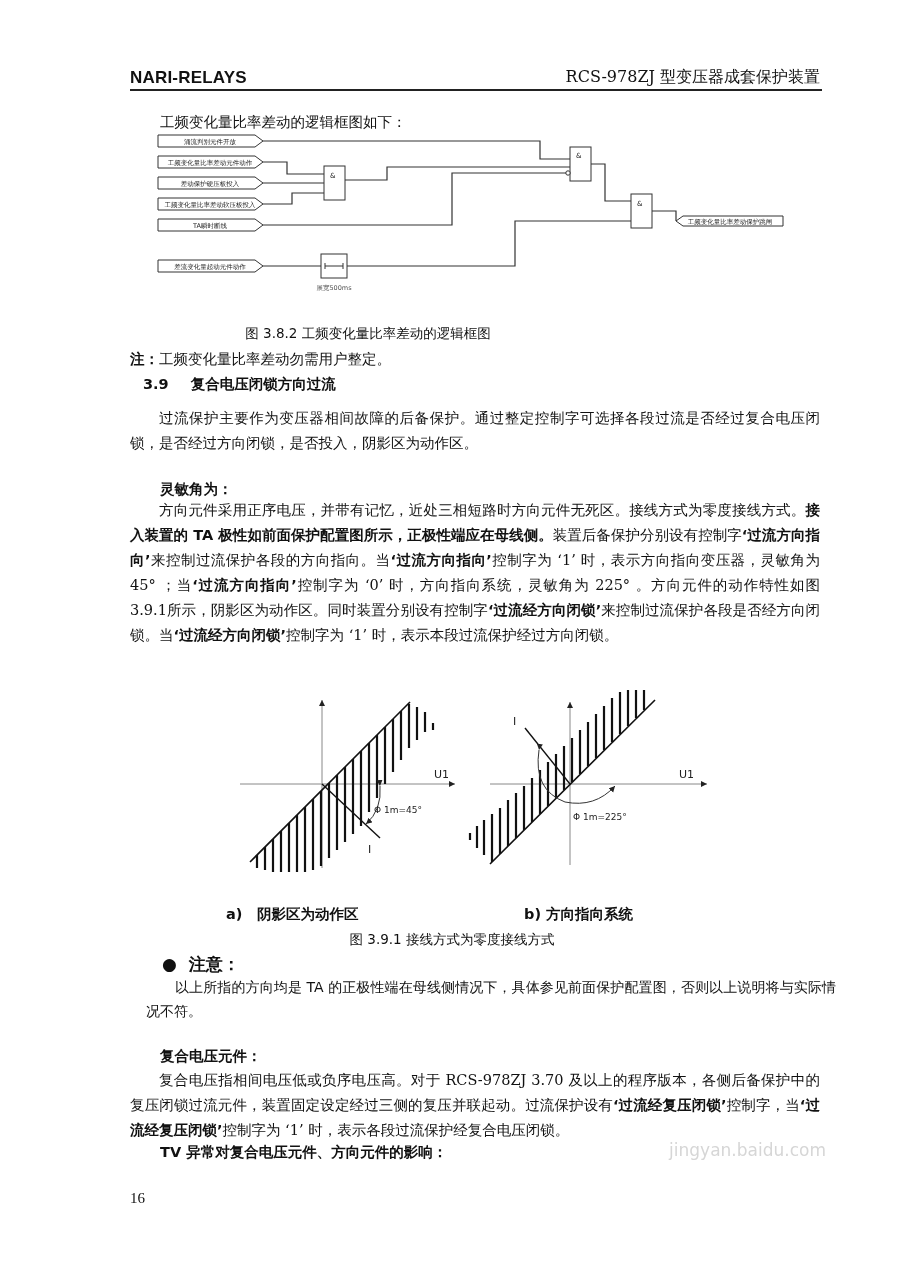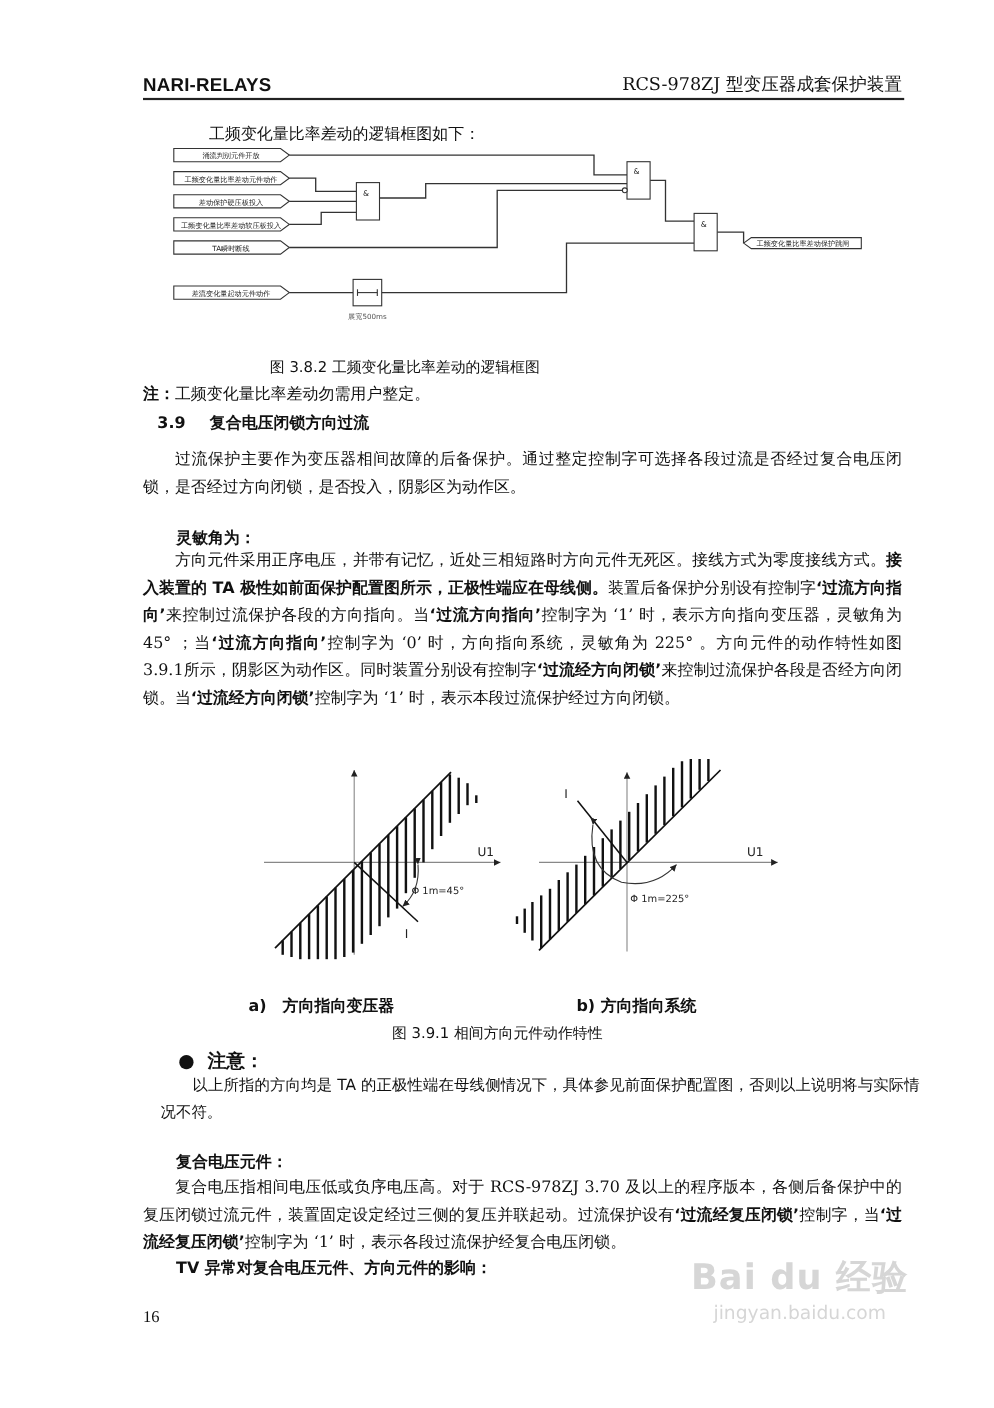--- a/index.html
+++ b/index.html
@@ -16,21 +16,21 @@
   svg text { font-family: "DejaVu Sans", sans-serif; }
   .watermark { right: 78px; top: 1140px; color: #d6d6d6; font-family: "DejaVu Sans", sans-serif; text-align: center; }
 </style>
 </head>
 <body>
 
 <div class="abs header-left">NARI-RELAYS</div>
 <div class="abs header-right">RCS-978ZJ 型变压器成套保护装置</div>
 <div class="abs header-rule"></div>
 
-<div class="abs txt" style="left:160px; top:110px;margin-left:30px;">工频变化量比率差动的逻辑框图如下：</div>
+<div class="abs txt" style="left:160px; top:110px;">工频变化量比率差动的逻辑框图如下：</div>
 
 <svg class="abs" style="left:150px; top:130px;" width="650" height="170" viewBox="0 0 650 170">
   <g stroke="#333" stroke-width="1" fill="#fff">
 
     <polygon points="8,5 105,5 113,11 105,17 8,17"></polygon>
     <polygon points="8,26 105,26 113,32 105,38 8,38"></polygon>
     <polygon points="8,47 105,47 113,53 105,59 8,59"></polygon>
     <polygon points="8,68 105,68 113,74 105,80 8,80"></polygon>
     <polygon points="8,89 105,89 113,95 105,101 8,101"></polygon>
     <polygon points="8,130 105,130 113,136 105,142 8,142"></polygon>
@@ -183,33 +183,32 @@
     <line x1="70" y1="38" x2="115" y2="94" stroke-width="1.4"></line>
   </g>
   <path d="M84,60 Q78,100 110,112 Q140,118 160,96" fill="none" stroke="#333" stroke-width="1" marker-end="url(#arr)" marker-start="url(#arr)"></path>
   <g font-family="DejaVu Serif, serif" fill="#222">
     <text x="224" y="88" font-size="11">U1</text>
     <text x="58" y="35" font-size="11">I</text>
     <text x="118" y="130" font-size="9">Φ 1m=225°</text>
   </g>
 </svg>
 
-<div class="abs sans-b" style="left:226px; top:905px; font-size:14.5px;">a)　方向指向变压器</div>
+<div class="abs sans-b" style="left:226px; top:905px; font-size:14.5px;">a)　阴影区为动作区</div>
 <div class="abs sans-b" style="left:524px; top:905px; font-size:14.5px;">b) 方向指向系统</div>
-<div class="abs caption" style="left:0; width:904px; text-align:center; top:931px;">图 3.9.1 相间方向元件动作特性</div>
+<div class="abs caption" style="left:0; width:904px; text-align:center; top:931px;">图 3.9.1 接线方式为零度接线方式</div>
 
 <div class="abs sans-b" style="left:162px; top:953px; font-size:17px;">
   <span>●</span>&nbsp;&nbsp;<span>注意：</span>
 </div>
 <div class="abs" style="left:130px; top:975px; width:690px; font-size:14px; line-height:24px; text-indent:29px; font-family:'DejaVu Sans', sans-serif; text-align:justify;margin-left:16px;">以上所指的方向均是 TA 的正极性端在母线侧情况下，具体参见前面保护配置图，否则以上说明将与实际情况不符。</div>
 
 <div class="abs sans-b" style="left:160px; top:1047px; font-size:14.5px;">复合电压元件：</div>
 <div class="abs para" style="top:1068px;">
   <span>复合电压指相间电压低或负序电压高。对于 RCS-978ZJ 3.70 及以上的程序版本，各侧后备保护中的复压闭锁过流元件，装置固定设定经过三侧的复压并联起动。过流保护设有</span><span class="b">‘过流经复压闭锁’</span><span>控制字，当</span><span class="b">‘过流经复压闭锁’</span><span>控制字为 ‘1’ 时，表示各段过流保护经复合电压闭锁。</span>
 </div>
 <div class="abs sans-b" style="left:160px; top:1143px; font-size:14.5px;">TV 异常对复合电压元件、方向元件的影响：</div>
 
 <div class="abs" style="left:130px; top:1190px; font-size:15px; font-family:'Liberation Serif', serif;">16</div>
 
 <div class="abs watermark">
-  <div style="font-size:32px; font-weight:bold; letter-spacing:1px;">Bai du 经验</div>
   <div style="font-size:17px;">jingyan.baidu.com</div>
 </div>
 
 </body></html>

